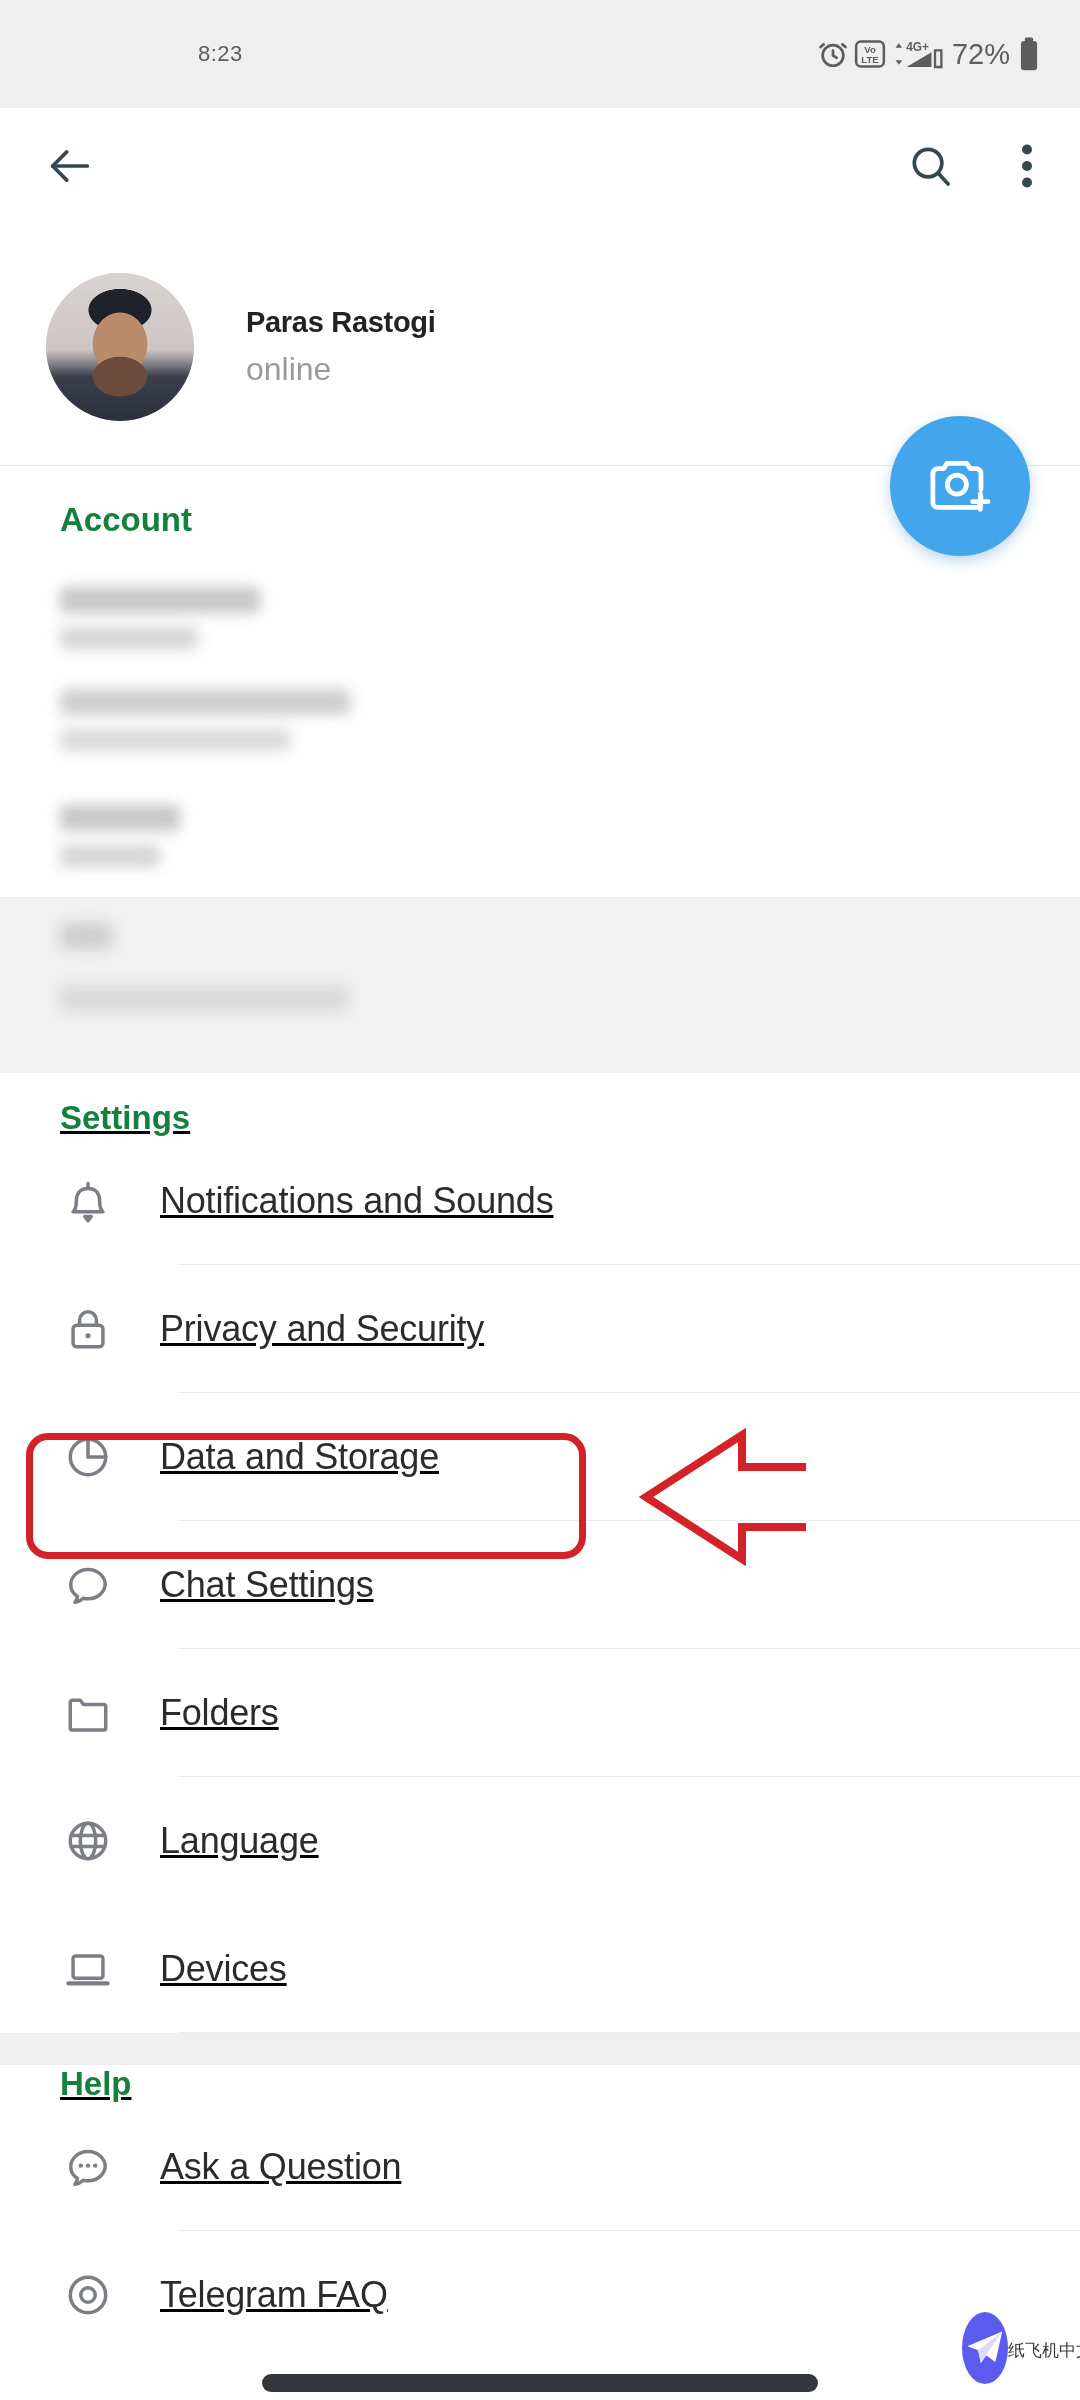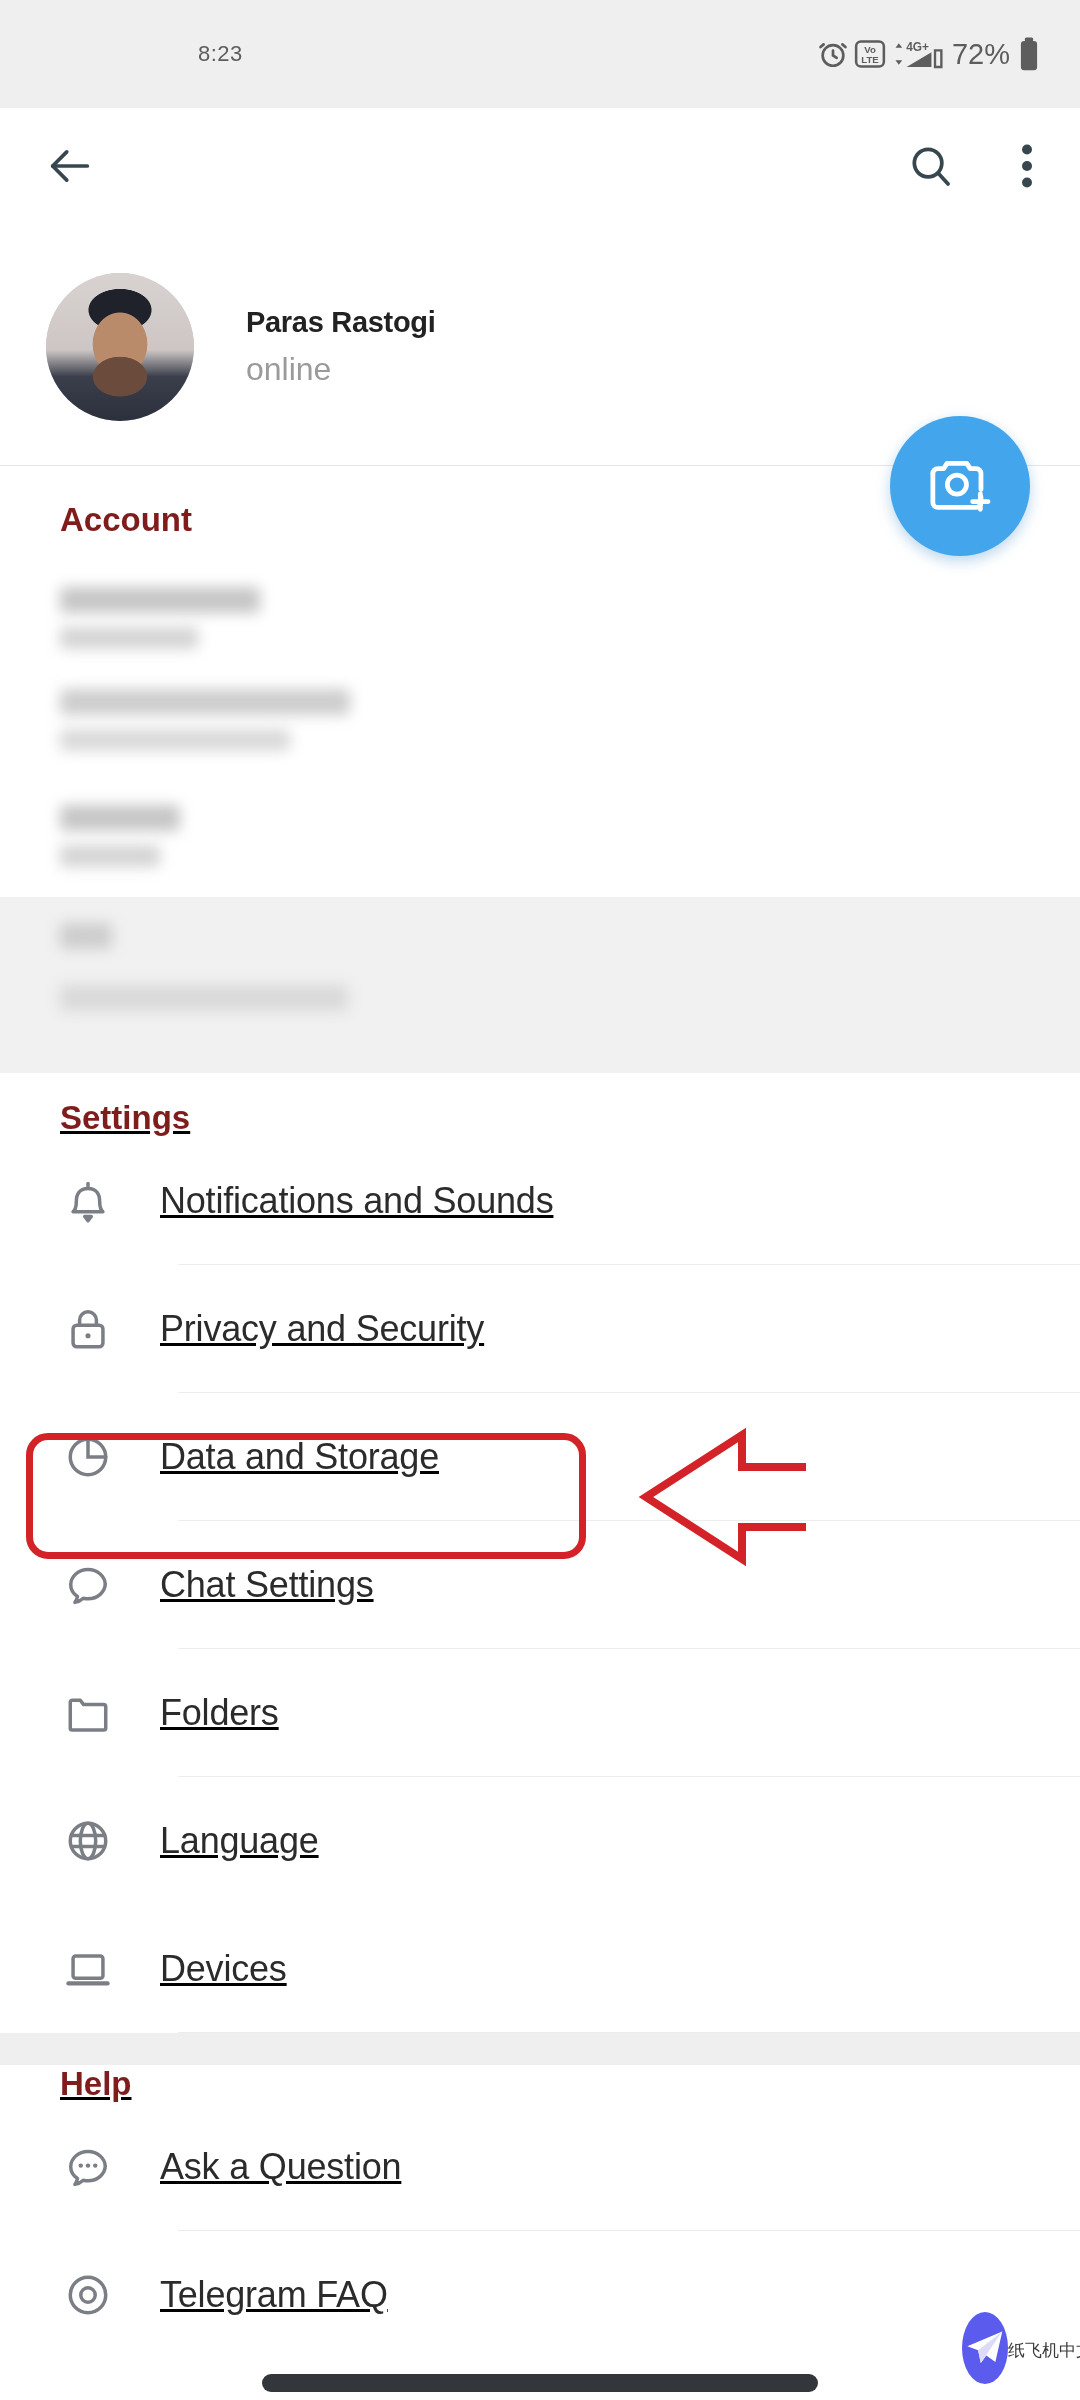--- a/index.html
+++ b/index.html
@@ -77,21 +77,21 @@
     position:absolute; left:890px; top:416px;
     width:140px; height:140px; border-radius:50%;
     background:#43a5ec;
     display:flex; align-items:center; justify-content:center;
     box-shadow:0 5px 14px rgba(60,140,200,.35);
     z-index:6;
   }
 
   
   .section-title {
-    font-size:33px; color:#7f1d1d; font-weight:bold;
+    font-size:33px; color:#15803d; font-weight:bold;
     padding:0 60px;
   }
   #account-section {
     position:absolute; left:0; top:467px; width:1080px; height:606px;
     background:#ffffff;
   }
   #account-title { position:absolute; left:0; top:34px; }
   .blur-block { position:absolute; border-radius:4px; filter:blur(7px); }
   #account-gray {
     position:absolute; left:0; top:430px; width:1080px; height:176px;

